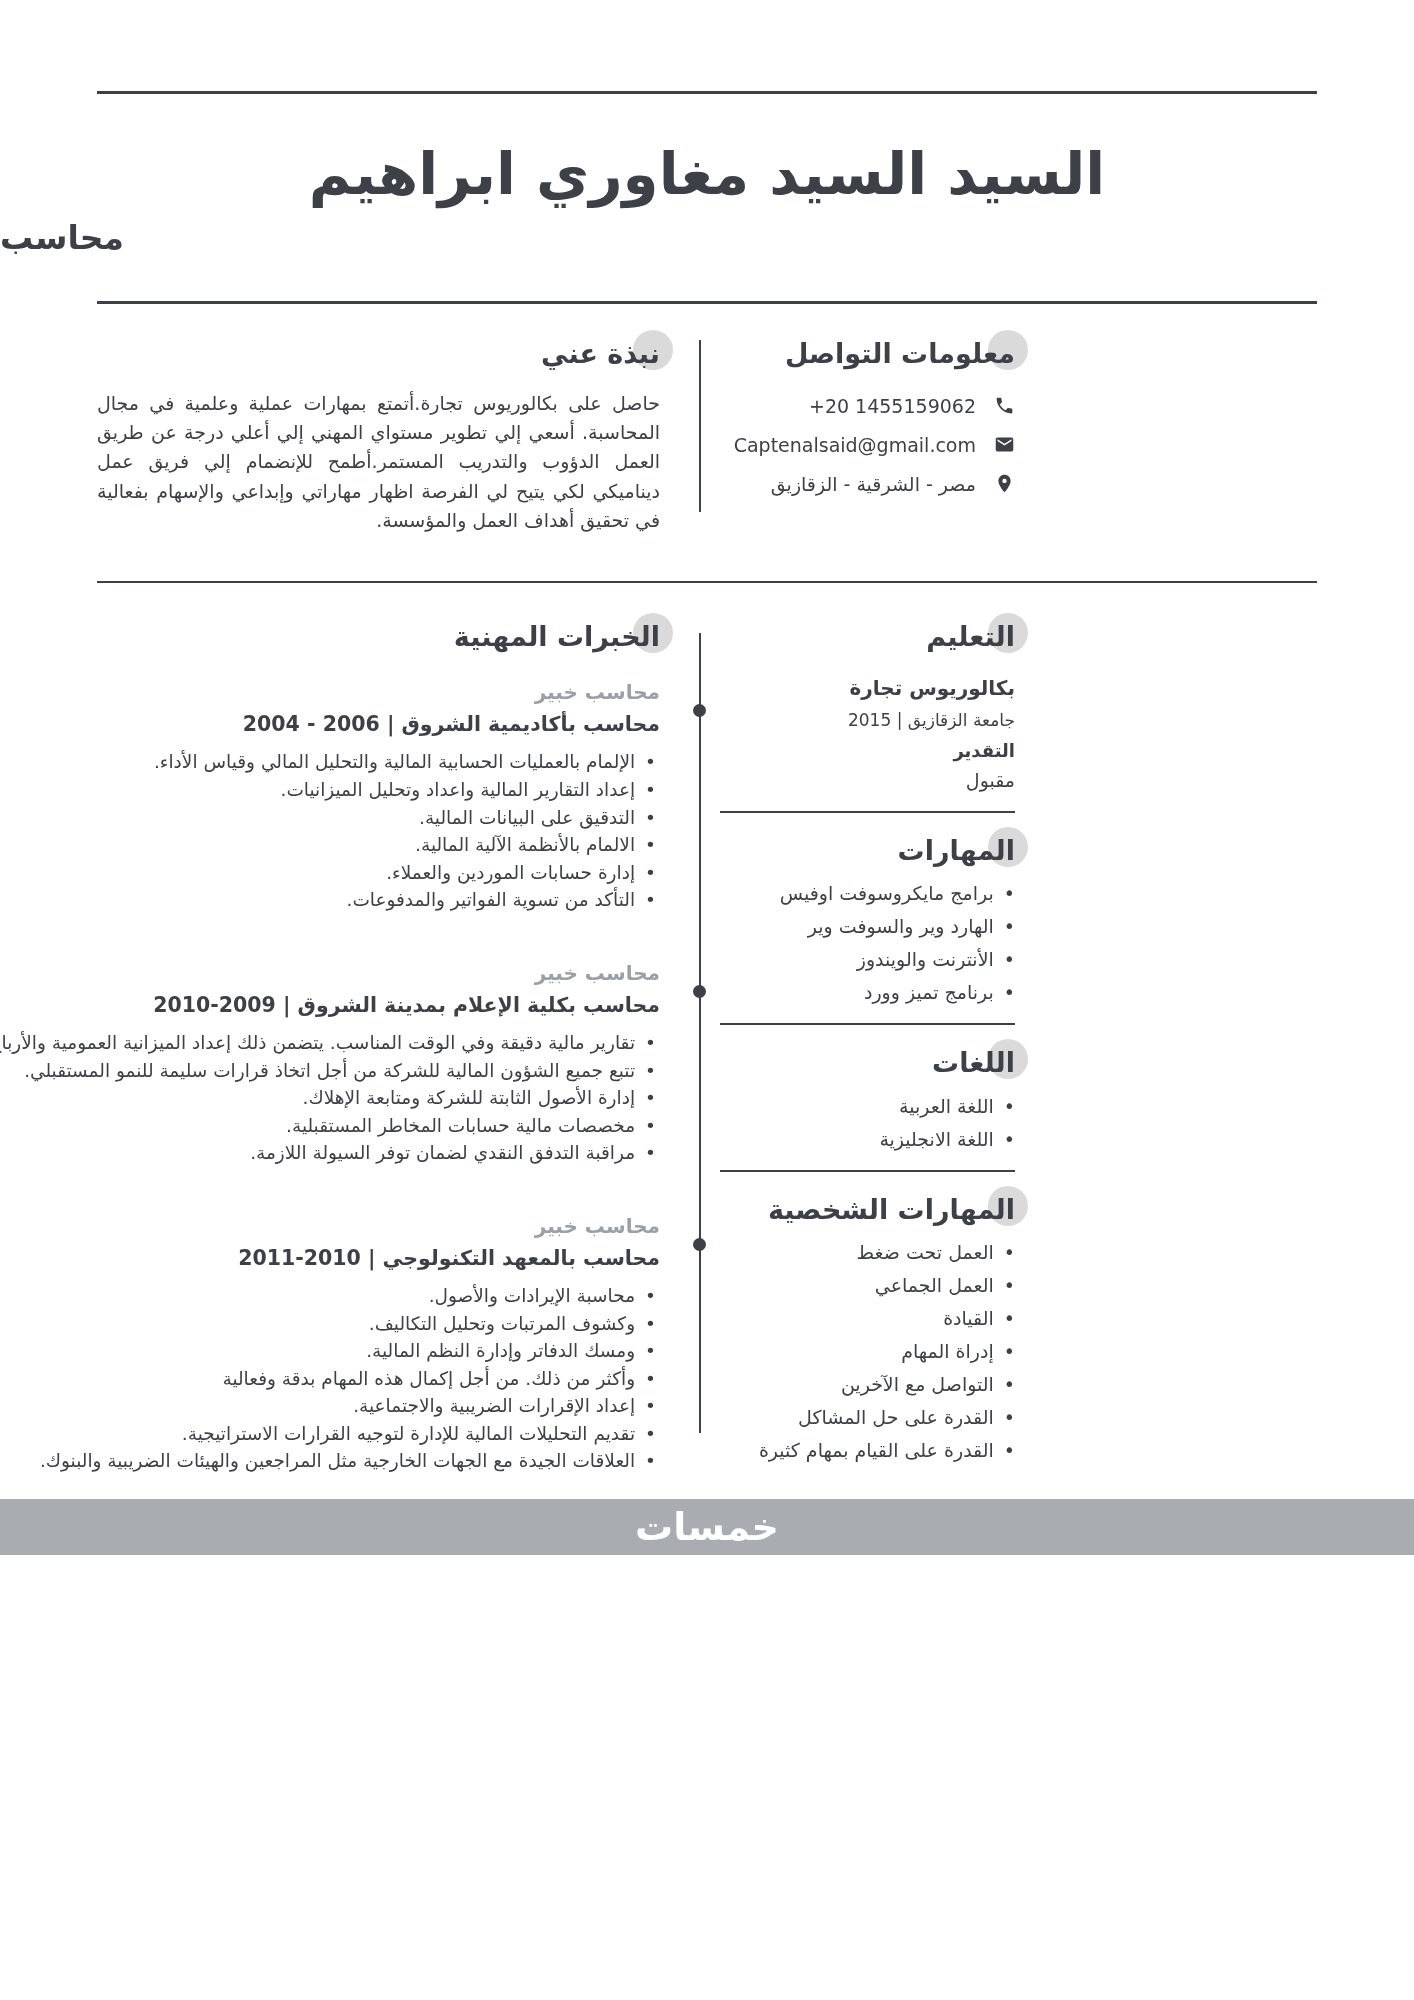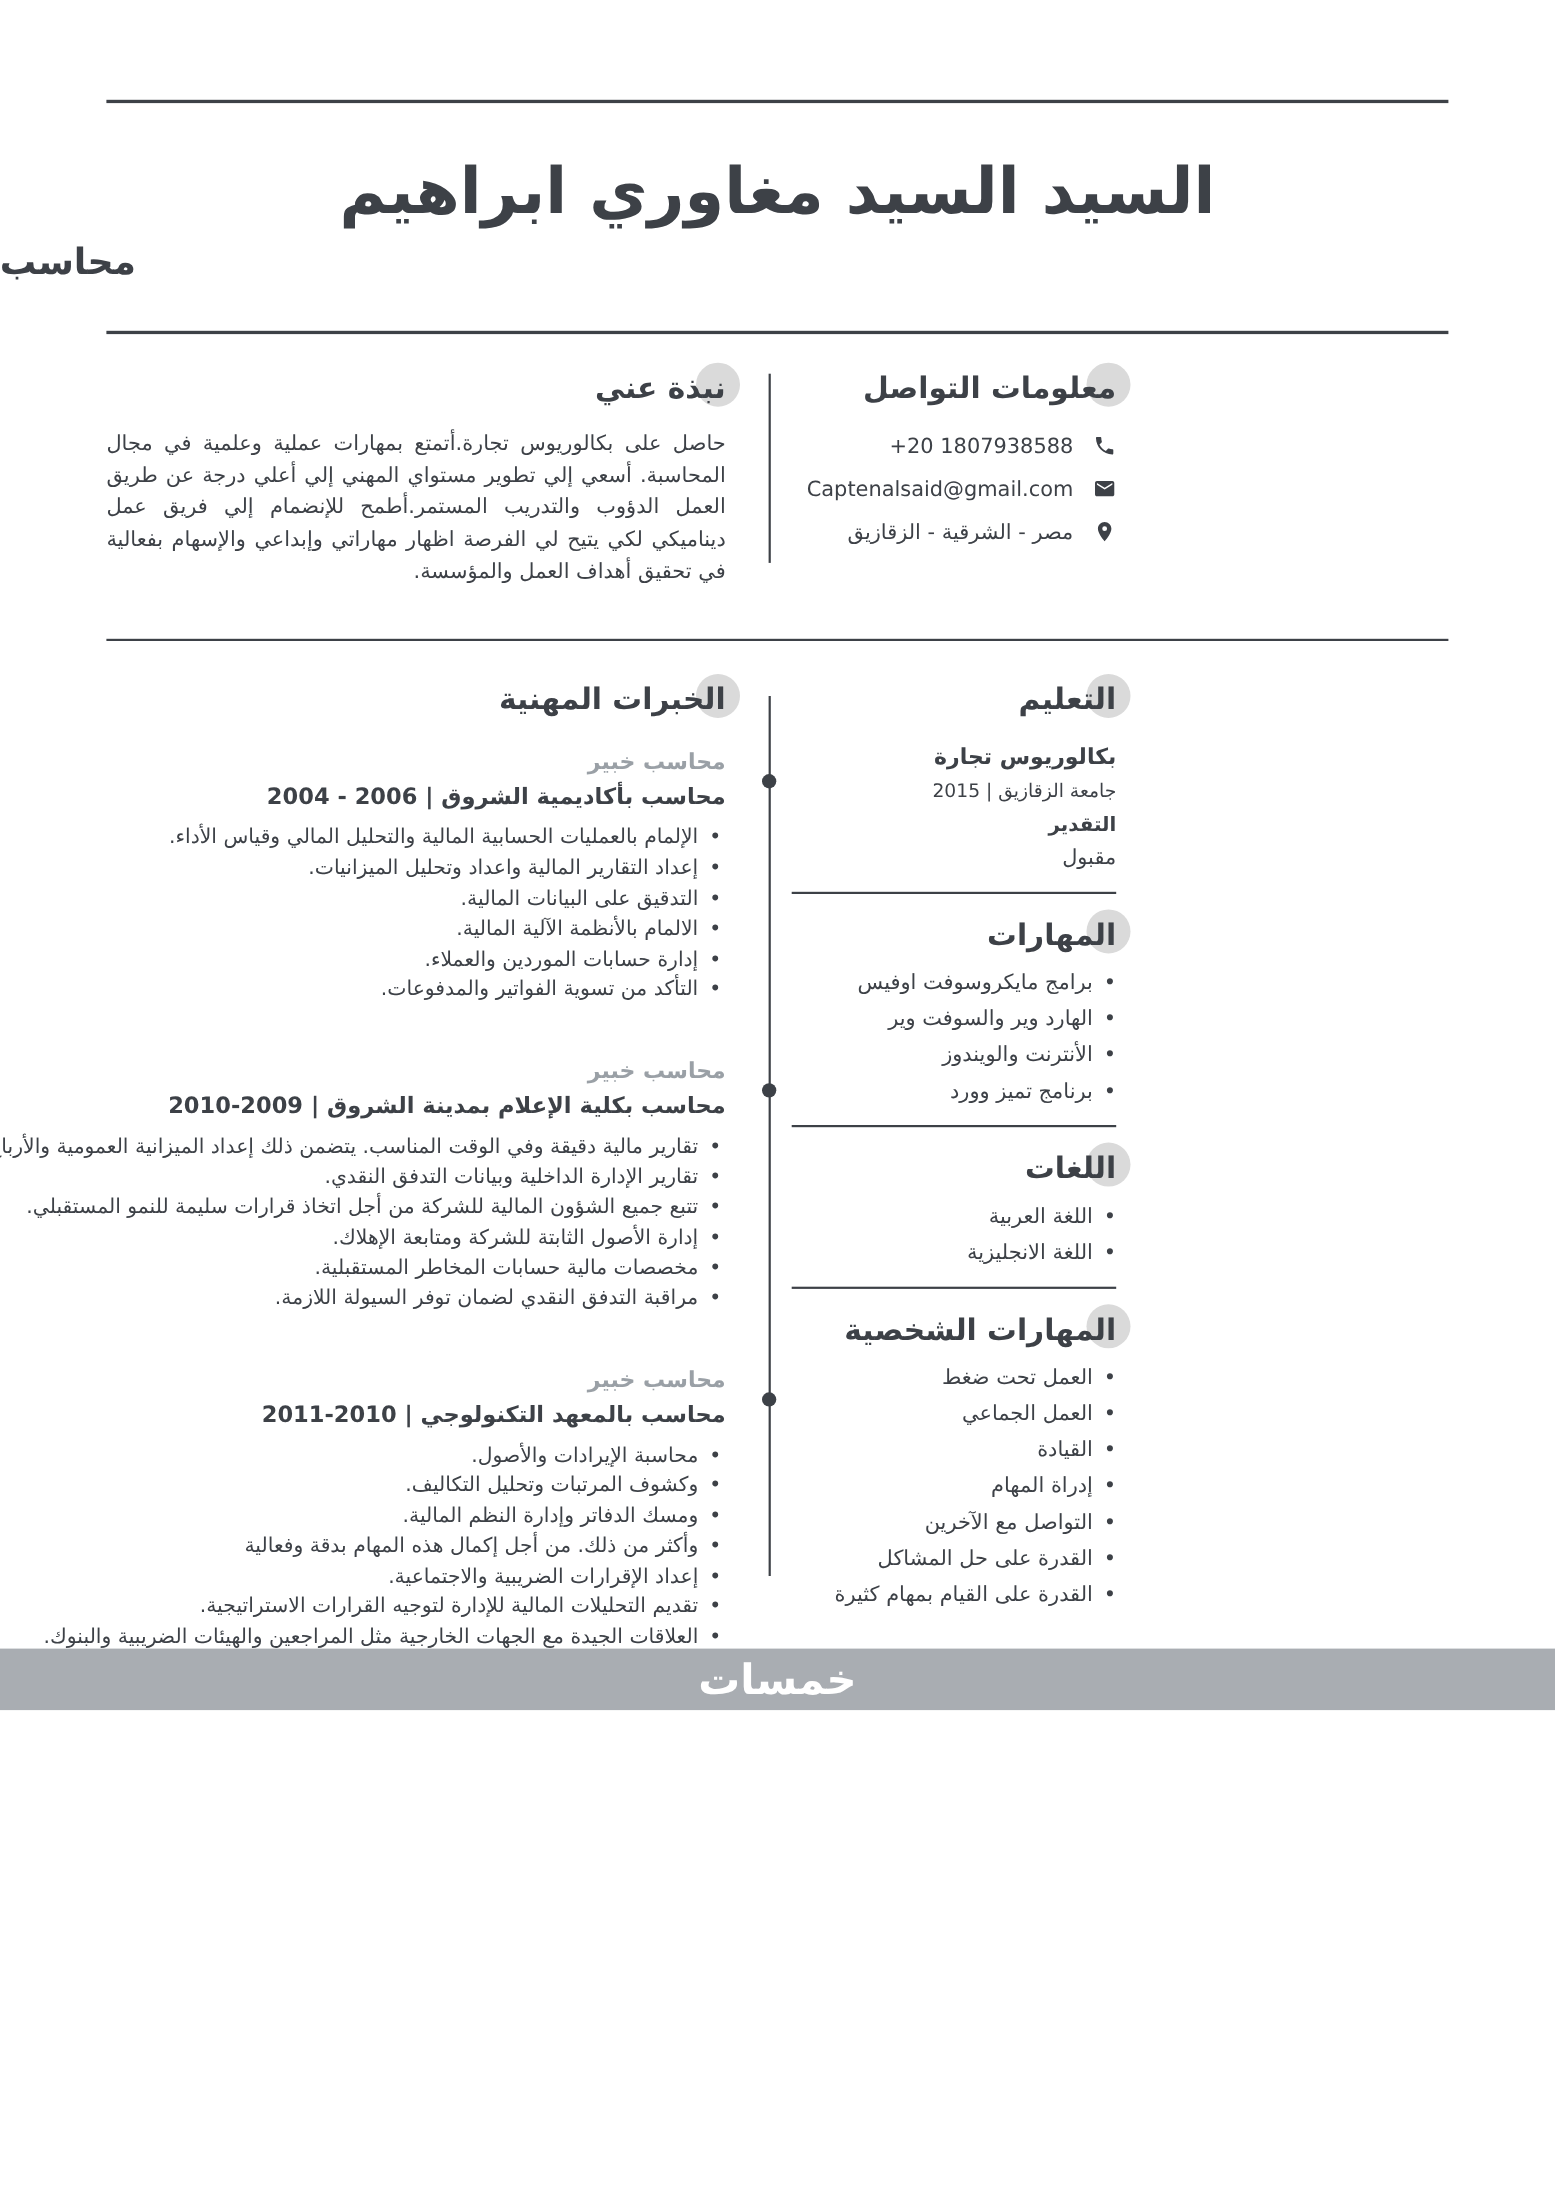--- a/index.html
+++ b/index.html
@@ -136,21 +136,21 @@
         <span class="circ"></span>
         <span class="txt">معلومات التواصل</span>
       </h2>
       <div class="contact-list">
         <div class="contact-item">
           <span class="c-icon">
             <svg width="21" height="21" viewBox="0 0 24 24" fill="#3d4147">
                 <path d="M6.62 10.79c1.44 2.83 3.76 5.14 6.59 6.59l2.2-2.2c.27-.27.67-.36 1.02-.24 1.12.37 2.33.57 3.57.57.55 0 1 .45 1 1V20c0 .55-.45 1-1 1-9.39 0-17-7.61-17-17 0-.55.45-1 1-1h3.5c.55 0 1 .45 1 1 0 1.25.2 2.45.57 3.57.11.35.03.74-.25 1.02l-2.2 2.2z"></path>
               </svg>
           </span>
-          <span class="c-text" dir="ltr">+20 1807938588</span>
+          <span class="c-text" dir="ltr">+20 1455159062</span>
         </div>
         <div class="contact-item">
           <span class="c-icon">
             <svg width="21" height="21" viewBox="0 0 24 24" fill="#3d4147">
                 <path d="M20 4H4c-1.1 0-1.99.9-1.99 2L2 18c0 1.1.9 2 2 2h16c1.1 0 2-.9 2-2V6c0-1.1-.9-2-2-2zm0 4-8 5-8-5V6l8 5 8-5v2z"></path>
               </svg>
           </span>
           <span class="c-text" dir="ltr">Captenalsaid@gmail.com</span>
         </div>
         <div class="contact-item">
@@ -272,21 +272,20 @@
       <div class="job job-next">
         <span class="t-dot"></span>
         <div class="job-role">محاسب خبير</div>
         <div class="job-title">
           <span>محاسب بكلية الإعلام بمدينة الشروق</span>
           <span>|</span>
           <span dir="ltr">2010-2009</span>
         </div>
         <div class="job-bullets">
           <div class="jbullet">تقارير مالية دقيقة وفي الوقت المناسب. يتضمن ذلك إعداد الميزانية العمومية والأرباح والخسائر .</div>
-          <div class="jbullet">تقارير الإدارة الداخلية وبيانات التدفق النقدي.</div>
           <div class="jbullet">تتبع جميع الشؤون المالية للشركة من أجل اتخاذ قرارات سليمة للنمو المستقبلي.</div>
           <div class="jbullet">إدارة الأصول الثابتة للشركة ومتابعة الإهلاك.</div>
           <div class="jbullet">مخصصات مالية حسابات المخاطر المستقبلية.</div>
           <div class="jbullet">مراقبة التدفق النقدي لضمان توفر السيولة اللازمة.</div>
         </div>
       </div>
 
       <div class="job job-next">
         <span class="t-dot"></span>
         <div class="job-role">محاسب خبير</div>

